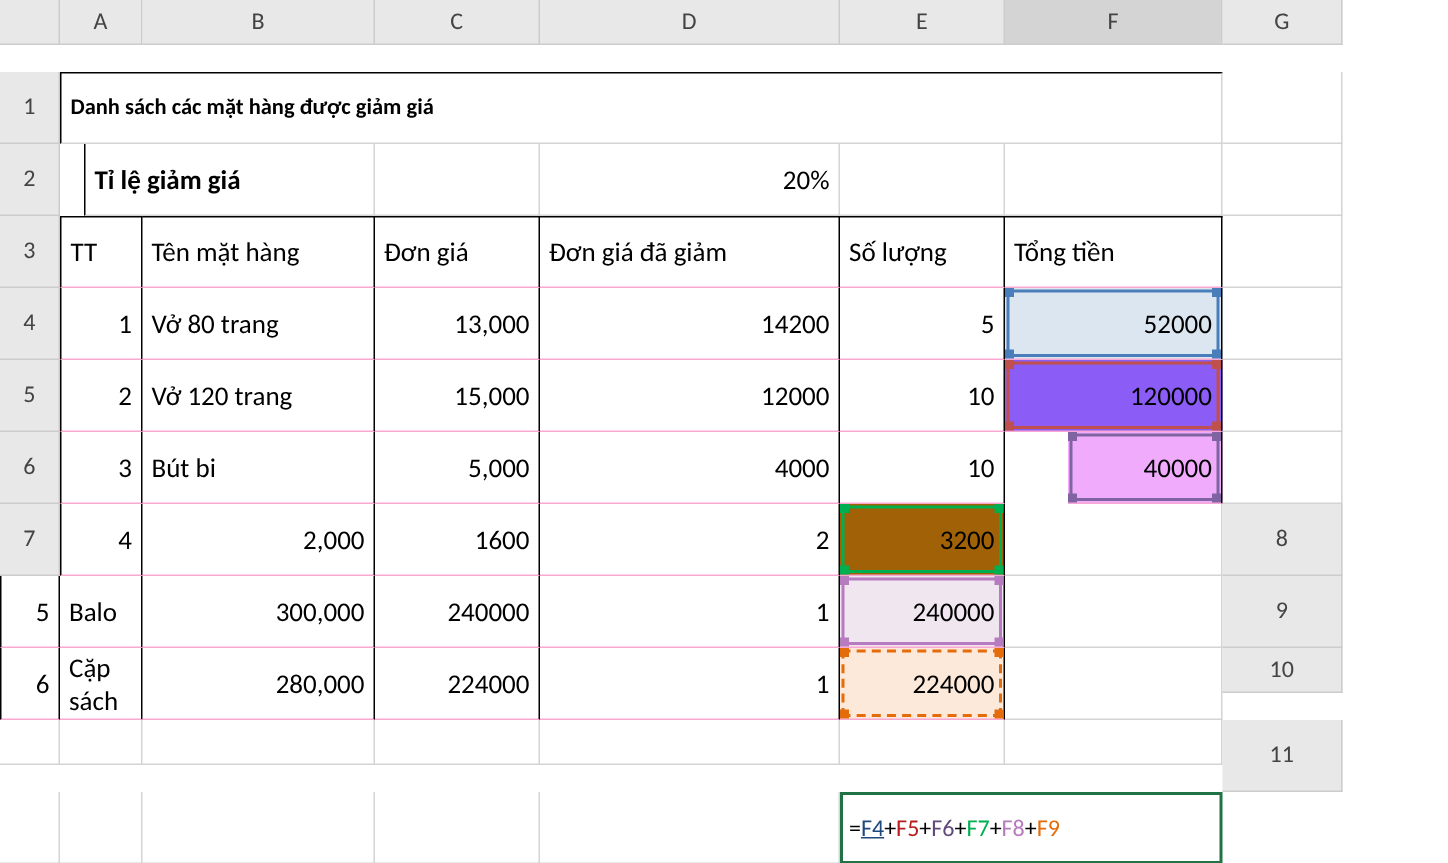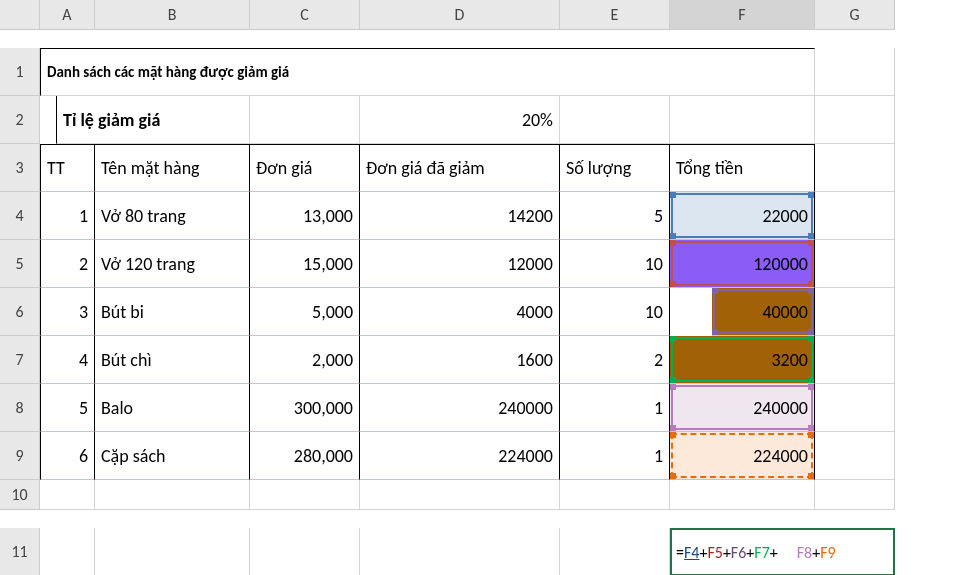--- a/index.html
+++ b/index.html
@@ -81,35 +81,35 @@
     .h.bl { bottom:-3px; left:-3px; }
     .h.br { bottom:-3px; right:-3px; }
     .c-blue   { border-color:#4a7ebb; } .c-blue .h   { background:#4a7ebb; }
     .c-red    { border-color:#c0504d; } .c-red .h    { background:#c0504d; }
     .c-purple { border-color:#8064a2; } .c-purple .h { background:#8064a2; }
     .c-green  { border-color:#00b050; } .c-green .h  { background:#00b050; }
     .c-magenta{ border-color:#b77bbf; } .c-magenta .h{ background:#b77bbf; }
     .c-orange { border-color:#e46c0a; border-style:dashed; } .c-orange .h { background:#e46c0a; }
     .bg-blue   { background:#dce6f1; }
     .bg-red    { background:#8b5cf6; }
-    .bg-purple { background:#a16207;margin-left:42px; }
+    .bg-purple { background:#f0abfc;margin-left:42px; }
     .bg-green  { background:#a16207; }
     .bg-magenta{ background:#f0e6ef; }
     .bg-orange { background:#fde9d9; }
     
     .formula-cell {
       border: 2px solid #217346 !important;
       background: #fff;
       font-size: 16px;
       padding: 2px 4px;
       white-space: nowrap;
     }
     .formula-cell .eq { color:#000; }
     .fc-blue{color:#1f497d;text-decoration:underline;} .fc-red{color:#b91c1c;} .fc-purple{color:#604a7b;}
-    .fc-green{color:#00b050;} .fc-magenta{color:#b77bbf;margin-left:19px;} .fc-orange{color:#e46c0a;}
+    .fc-green{color:#00b050;} .fc-magenta{color:#b77bbf;} .fc-orange{color:#e46c0a;}
     .plus{color:#000;}
     .row-10 { height: 30px; }
   </style>
 </head>
 <body>
 
 <div class="spreadsheet">
 
   <div class="col-header r-head"></div>
   <div class="col-header r-head">A</div>
@@ -141,21 +141,21 @@
   <div class="cell btop bbot bright text-left">Tổng tiền</div>
   <div class="cell"></div>
 
   <div class="row-header">4</div>
   <div class="cell bleft bbot bright text-right">1</div>
   <div class="cell bbot bright text-left">Vở 80 trang</div>
   <div class="cell bbot bright text-right">13,000</div>
   <div class="cell bbot bright text-right">14200</div>
   <div class="cell bbot bright text-right">5</div>
   <div class="cell bbot bright text-right bg-blue">
-    <span>22000</span>
+    <span>52000</span>
     <div class="ref-box c-blue">
         <div class="h tl"></div>
         <div class="h tr"></div>
         <div class="h bl"></div>
         <div class="h br"></div>
       </div>
   </div>
   <div class="cell"></div>
 
   <div class="row-header">5</div>
@@ -187,21 +187,20 @@
         <div class="h tl"></div>
         <div class="h tr"></div>
         <div class="h bl"></div>
         <div class="h br"></div>
       </div>
   </div>
   <div class="cell"></div>
 
   <div class="row-header">7</div>
   <div class="cell bleft bbot bright text-right">4</div>
-  <div class="cell bbot bright text-left">Bút chì</div>
   <div class="cell bbot bright text-right">2,000</div>
   <div class="cell bbot bright text-right">1600</div>
   <div class="cell bbot bright text-right">2</div>
   <div class="cell bbot bright text-right bg-green">
     <span>3200</span>
     <div class="ref-box c-green">
         <div class="h tl"></div>
         <div class="h tr"></div>
         <div class="h bl"></div>
         <div class="h br"></div>

